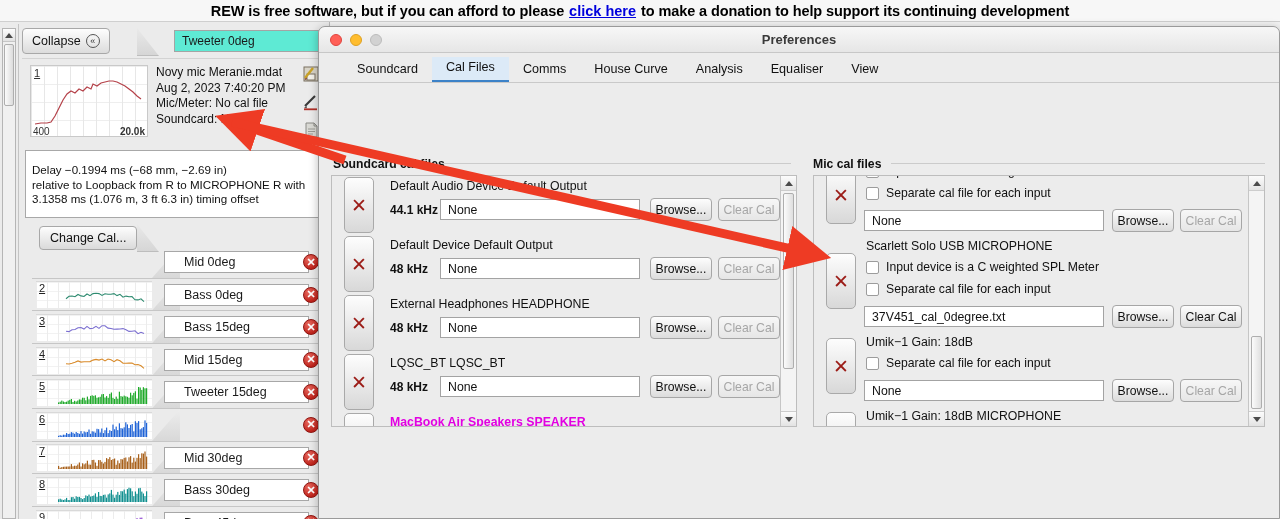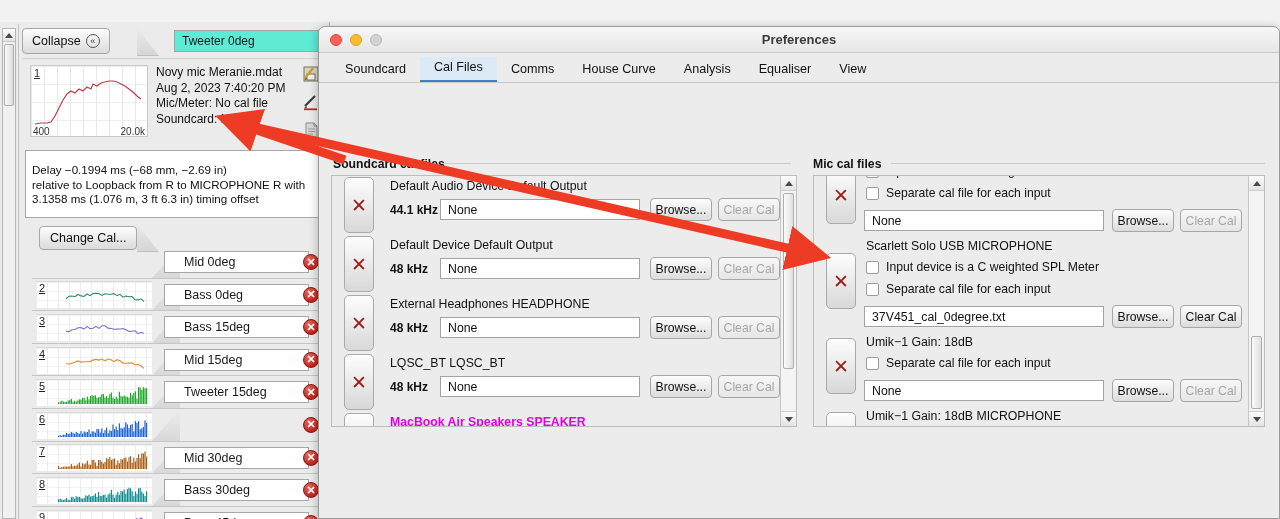--- a/index.html
+++ b/index.html
@@ -126,21 +126,21 @@
       linear-gradient(to right, #e7e7e7 1px, transparent 1px),
       linear-gradient(to bottom, #eeeeee 1px, transparent 1px);
     background-size: 13px 13px, 100% 18px;
     overflow: hidden;
   }
   .mini-chart .idx {
     position: absolute; left: 3px; top: 1px;
     font-size: 11px; color: #333; text-decoration: underline;
   }
   .axis-lbl { position: absolute; bottom: -1px; font-size: 10px; color: #333; }
-  .axis-l { left: 2px; } .axis-r { right: 2px; }
+  .axis-l { left: 2px; } .axis-r { right: 2px; font-weight: bold; }
   .info-text {
     position: absolute; left: 134px; top: 6px;
     font-size: 12px; color: #111; line-height: 15.5px;
   }
   .icon-col {
     position: absolute; right: 2px; top: 6px;
     display: flex; flex-direction: column; gap: 10px; align-items: center;
   }
   .ic { width: 18px; height: 18px; cursor: pointer; }
 
@@ -225,21 +225,21 @@
   .tl-min   { background: #ffbd2e; border: 1px solid #dea123; }
   .tl-max   { background: #d2d2d2; border: 1px solid #bcbcbc; }
   .win-title {
     position: absolute; left: 0; right: 0; text-align: center;
     font-size: 13px; font-weight: bold; color: #3a3a3a;
   }
 
   .tabs {
     position: relative; height: 30px;
     background: #ececec; border-bottom: 1px solid #c9c9c9;
-    display: flex; align-items: flex-end; padding-left: 12px;
+    display: flex; align-items: flex-end; padding-left: 24px;
   }
   .tab {
     padding: 3px 14px 6px; font-size: 12.6px; color: #111;
     cursor: pointer; position: relative;
   }
   .tab.active {
     background: #dceaf7;
     border-bottom: 2.5px solid #3c82c8;
     font-weight: normal;
   }
@@ -315,20 +315,25 @@
   .arrow-svg {
     position: absolute; left: 0; top: 0;
     width: 1280px; height: 519px; pointer-events: none; z-index: 50;
   }
 </style>
 </head>
 <body>
 
 <div id="root">
 
+  <div class="banner">
+    <span class="banner-text">REW is free software, but if you can afford to please</span>
+    <span class="banner-link">click here</span>
+    <span class="banner-text">to make a donation to help support its continuing development</span>
+  </div>
 
   <div class="rew-window">
 
     <div class="far-scroll">
       <div class="arrow-up">
           <div class="tri-up"></div>
         </div>
       <div class="thumb"></div>
     </div>
 

